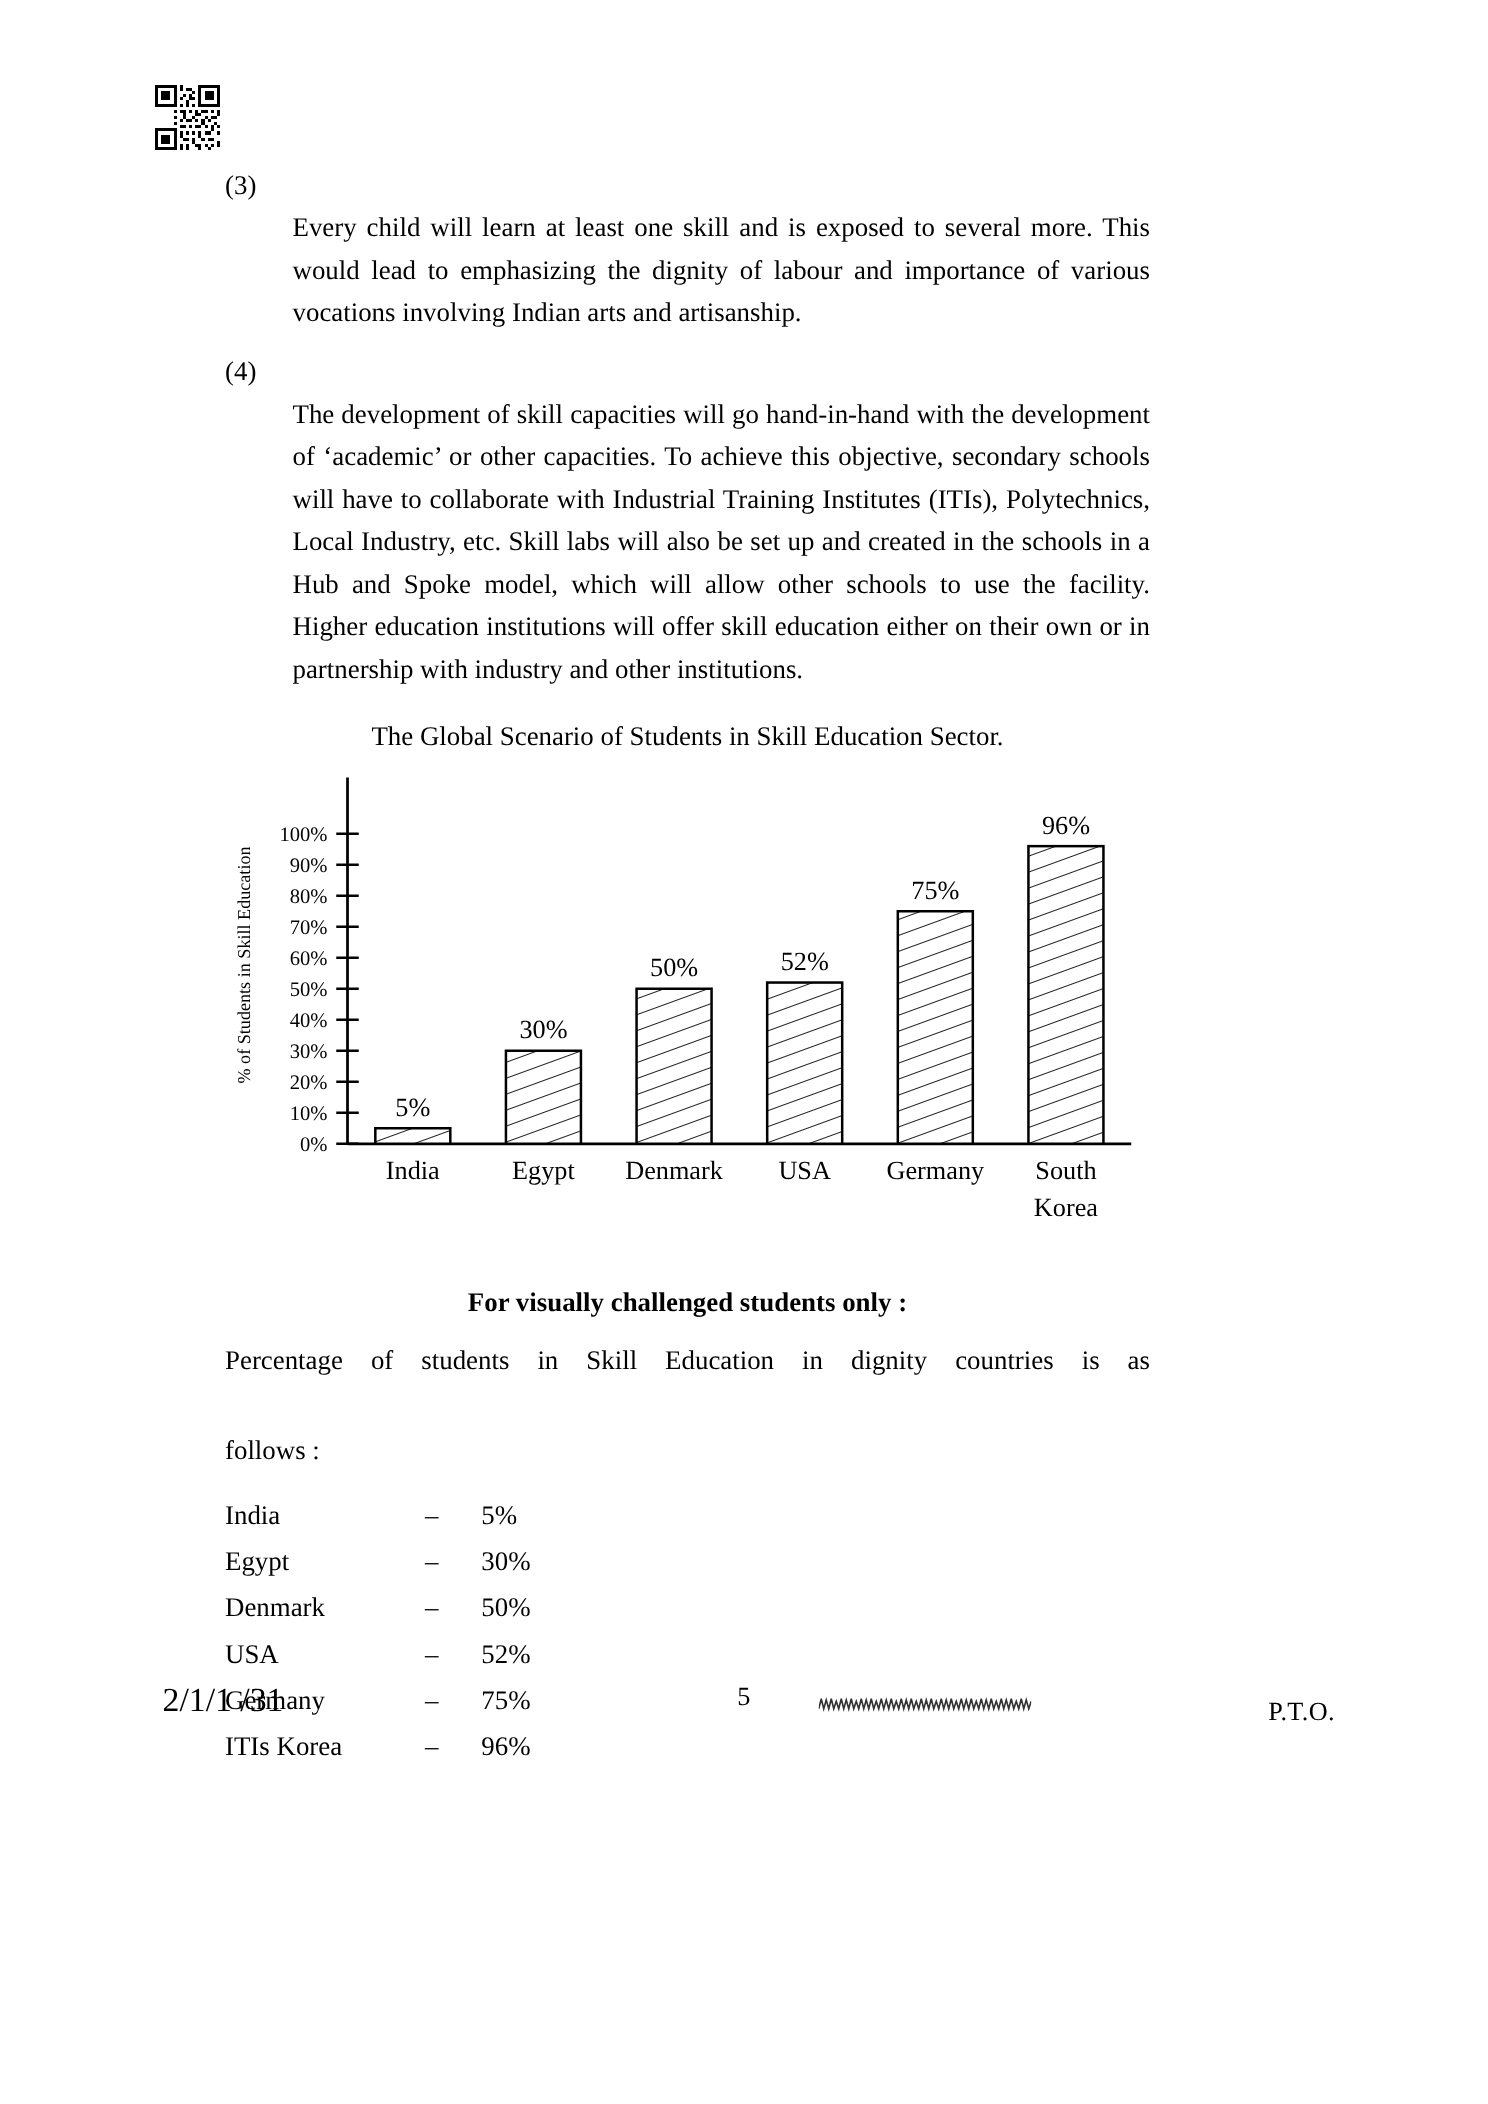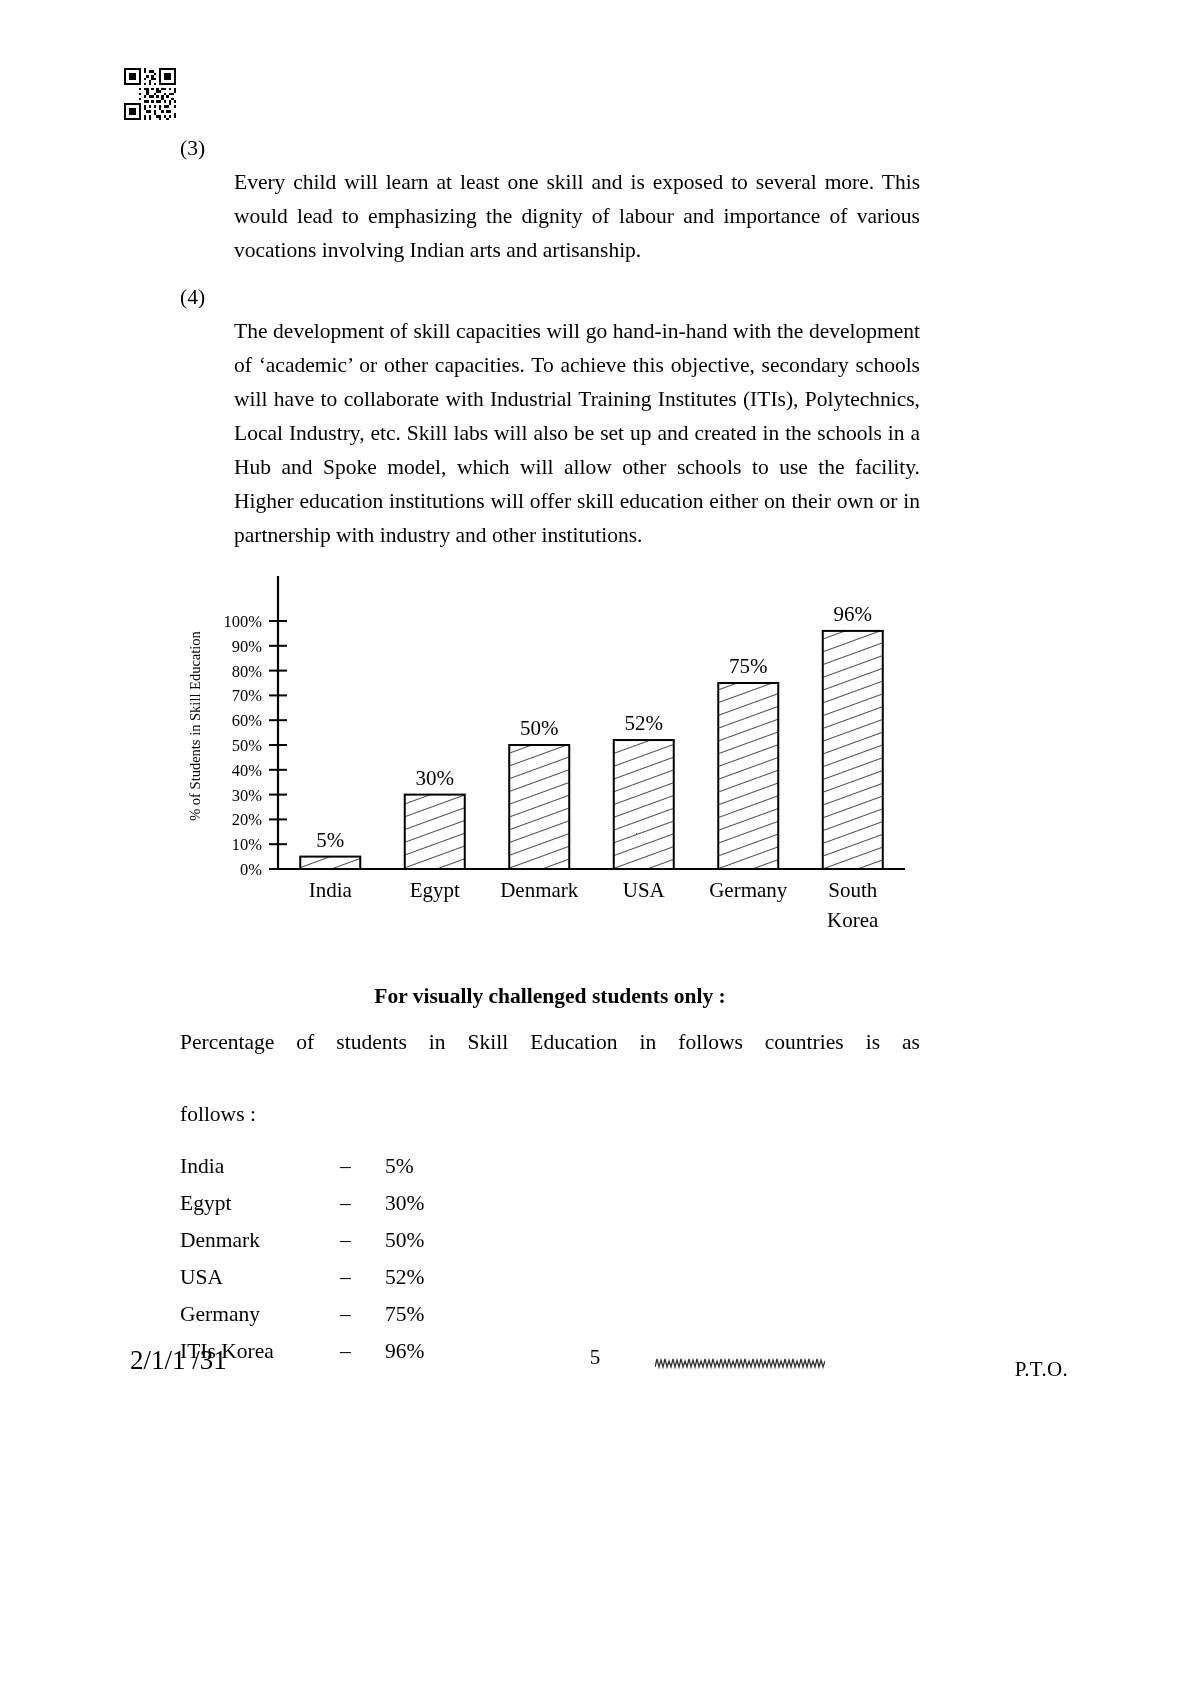--- a/index.html
+++ b/index.html
@@ -265,20 +265,21 @@
     <div class="para">
       <div class="para-num">(3)</div>
       <div class="para-text">Every child will learn at least one skill and is exposed to several more. This would lead to emphasizing the dignity of labour and importance of various vocations involving Indian arts and artisanship.</div>
     </div>
 
     <div class="para">
       <div class="para-num">(4)</div>
       <div class="para-text">The development of skill capacities will go hand-in-hand with the development of ‘academic’ or other capacities. To achieve this objective, secondary schools will have to collaborate with Industrial Training Institutes (ITIs), Polytechnics, Local Industry, etc. Skill labs will also be set up and created in the schools in a Hub and Spoke model, which will allow other schools to use the facility. Higher education institutions will offer skill education either on their own or in partnership with industry and other institutions.</div>
     </div>
 
+    <div class="chart-title">The Global Scenario of Students in Skill Education Sector.</div>
 
     <div class="chart-block">
       <svg width="740" height="400" viewBox="0 0 740 400">
         <defs>
           <pattern id="hatch" patternUnits="userSpaceOnUse" width="12" height="12" patternTransform="rotate(-20)">
             <rect width="12" height="12" fill="#ffffff"></rect>
             <line x1="0" y1="0" x2="12" y2="0" stroke="#000000" stroke-width="1.4"></line>
           </pattern>
         </defs>
 
@@ -336,21 +337,21 @@
             <text class="xtick-text" x="568.25" y="331" text-anchor="middle">Germany</text>
             <text class="xtick-text" x="672.75" y="331" text-anchor="middle">South</text>
             <text class="xtick-text" x="672.75" y="361" text-anchor="middle">Korea</text>
           </g>
       </svg>
     </div>
 
     <div class="vc-heading">For visually challenged students only :</div>
 
     <div class="vc-intro">
-      <span class="j">Percentage of students in Skill Education in follows countries is as</span>
+      <span class="j">Percentage of students in Skill Education in dignity countries is as</span>
       <span>follows :</span>
     </div>
 
     <div class="vc-list" id="vc-list">
         <div class="vc-row">
           <div class="vc-country">India</div>
           <div class="vc-dash">–</div>
           <div class="vc-value">5%</div>
         </div>
         <div class="vc-row">

